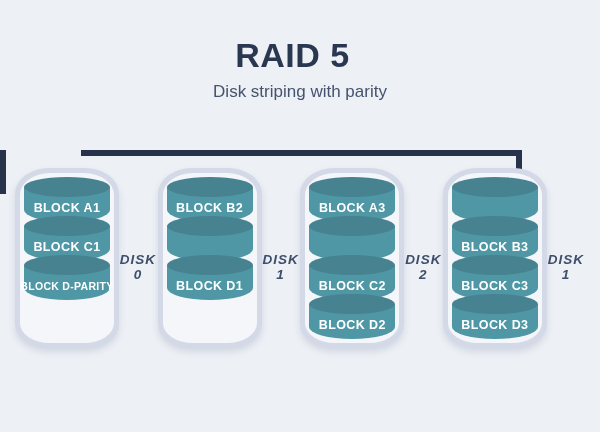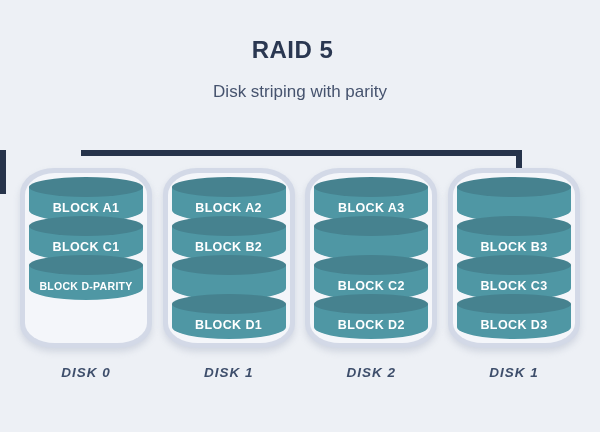--- a/index.html
+++ b/index.html
@@ -19,21 +19,21 @@
   body{
     font-family:"Liberation Sans", sans-serif;
     background:var(--bg);
     overflow:hidden;
   }
   .stage{position:relative;width:600px;height:432px;background:var(--bg);}
 
   .page-title{
     position:absolute;top:36px;left:0;right:15px;
     text-align:center;
-    font-size:24px;font-weight:bold;
+    font-size:34px;font-weight:bold;
     color:var(--navy);
     letter-spacing:0.5px;
   }
   .page-subtitle{
     position:absolute;top:82px;left:0;right:0;
     text-align:center;
     font-size:17px;
     color:var(--subtitle);
   }
 
@@ -48,21 +48,21 @@
   }
   .bus-drop:nth-of-type(1){left:78px;}
   .bus-drop:nth-of-type(2){left:224px;}
   .bus-drop:nth-of-type(3){left:370px;}
   .bus-drop:nth-of-type(4){left:516px;}
 
   .disks-row{
     position:absolute;top:168px;left:15px;right:15px;
     display:flex;justify-content:space-between;
   }
-  .disk-col{width:142px;display:flex;flex-direction:column;align-items:center;}
+  .disk-col{width:142px;display:flex;flex-direction:row;align-items:center;}
 
   .casing{
     width:132px;height:180px;
     background:var(--casing);
     border-radius:34px 34px 34px 34px / 26px 26px 24px 24px;
     padding:5px;
     box-shadow:0 4px 6px rgba(148,158,182,0.30);
   }
   .casing-inner{
     width:100%;height:100%;
@@ -144,25 +144,20 @@
           </div>
         </div>
         <div class="disk-label">DISK 0</div>
       </div>
       <div class="disk-col">
         <div class="casing">
           <div class="casing-inner">
             <div class="cyl">
               <div class="cyl-top"></div>
               <div class="cyl-body"></div>
-              <div class="cyl-label">BLOCK A2</div>
-            </div>
-            <div class="cyl">
-              <div class="cyl-top"></div>
-              <div class="cyl-body"></div>
               <div class="cyl-label">BLOCK B2</div>
             </div>
             <div class="cyl parity">
               <div class="cyl-top"></div>
               <div class="cyl-body"></div>
             </div>
             <div class="cyl">
               <div class="cyl-top"></div>
               <div class="cyl-body"></div>
               <div class="cyl-label">BLOCK D1</div>

